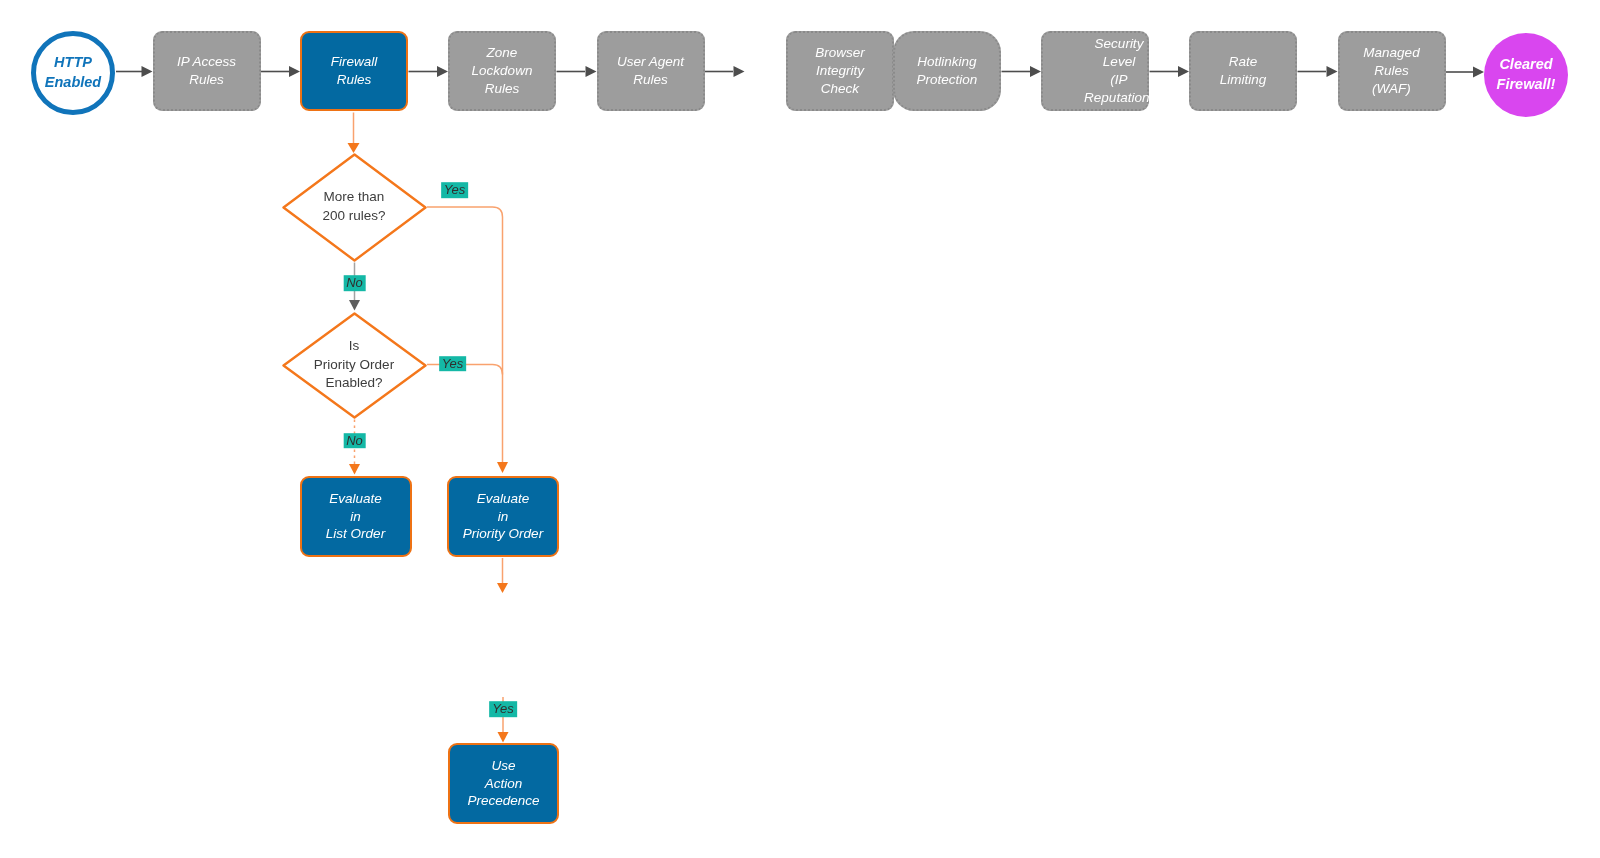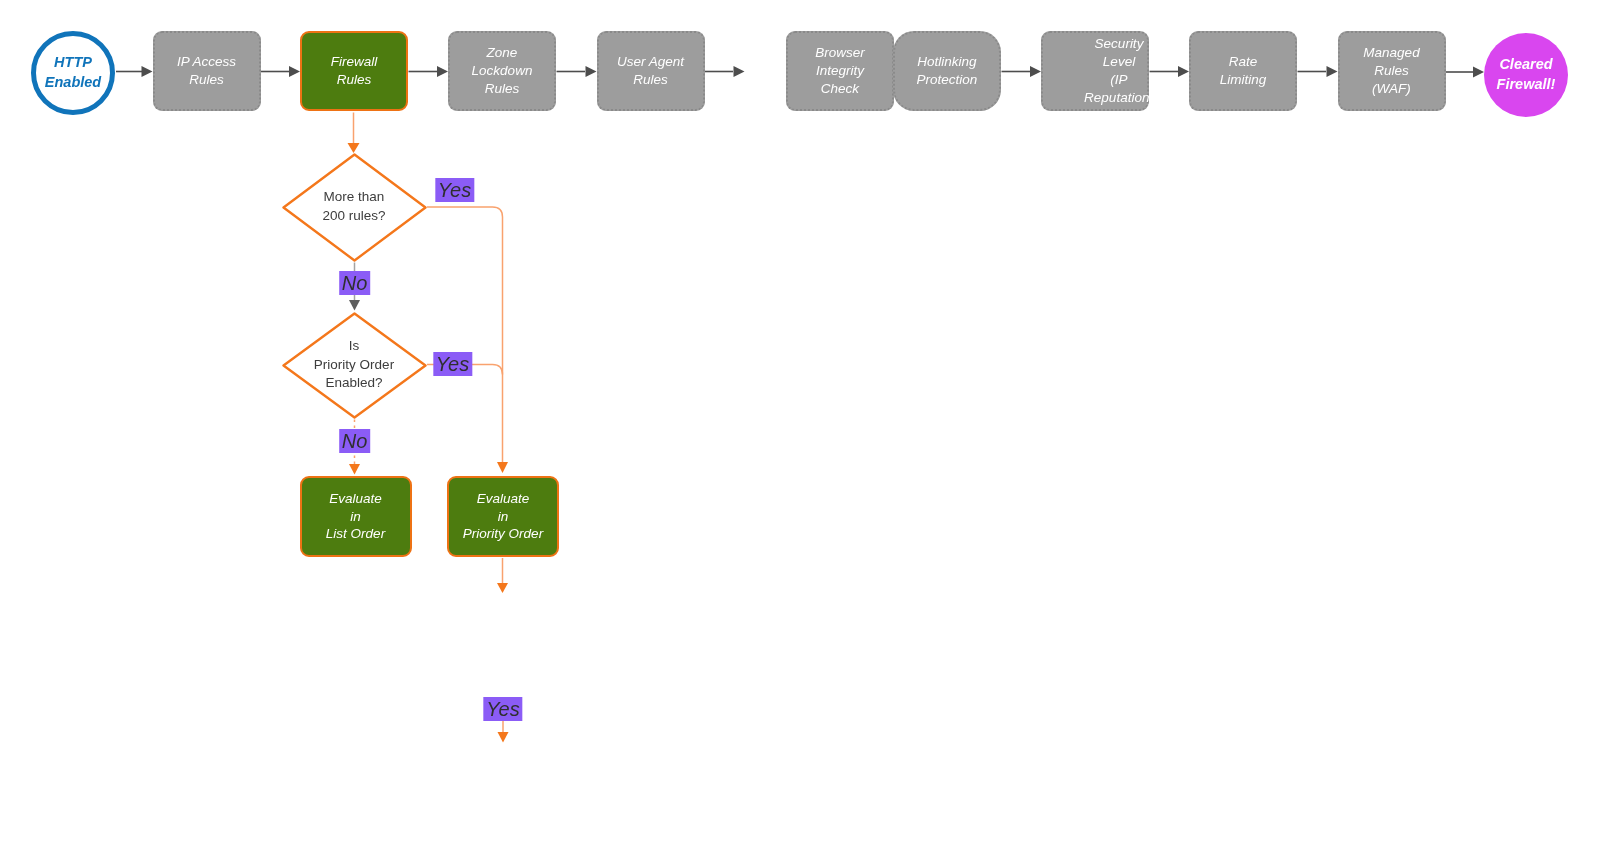--- a/index.html
+++ b/index.html
@@ -8,39 +8,39 @@
     font-family:"Liberation Sans", sans-serif; overflow:hidden;
   }
   .connector-layer { position:absolute; left:0; top:0; width:1600px; height:858px; }
   .node {
     position:absolute; display:flex; align-items:center; justify-content:center;
     text-align:center; box-sizing:border-box;
   }
   .box { width:108px; height:80px; border-radius:9px; }
   .box span, .diamond span, .edge-label { white-space:pre-line; }
   .gray  { background:#9D9D9D; border:2px dotted #8A8A8A; color:#ffffff; }
-  .orange{ background:#4d7c0f; border:2px solid #EE7214; color:#ffffff; }
+  .orange{ background:#0369a1; border:2px solid #EE7214; color:#ffffff; }
   .box span { font-style:italic; font-size:13.5px; line-height:1.33; }
   .circle {
     width:84px; height:84px; border-radius:50%;
     font-weight:bold; font-style:italic; font-size:14.5px; line-height:1.35;
   }
   .start { background:#ffffff; border:5px solid #1074BA; color:#1074BA; }
   .end   { background:#d946ef; color:#ffffff; }
   .diamond { position:absolute; }
   .diamond svg { position:absolute; left:0; top:0; display:block; }
   .diamond span {
     position:absolute; left:0; top:0; right:0; bottom:0;
     display:flex; align-items:center; justify-content:center;
     text-align:center; font-size:13.5px; line-height:1.4; color:#3D3D3D;
   }
   .edge-label {
     position:absolute; transform:translate(-50%,-50%);
-    font-style:italic; font-size:20px; color:#2F2F2F;
-    background:#8b5cf6; padding:0 3px; line-height:1.2;text-align:center;
+    font-style:italic; font-size:13px; color:#2F2F2F;
+    background:#14b8a6; padding:0 3px; line-height:1.2;text-align:center;
   }
 </style>
 </head>
 <body>
 
 <div class="canvas">
 
   <svg class="connector-layer" viewBox="0 0 1600 858" xmlns="http://www.w3.org/2000/svg">
 
     <g stroke="#4D4D4D" stroke-width="1.6" fill="#4D4D4D">
@@ -193,20 +193,25 @@
   <div class="node box orange" style="left:299.5px; top:476px; width:112px; height:81px;">
     <span>Evaluate
 in
 List Order</span>
   </div>
   <div class="node box orange" style="left:447px; top:476px; width:112px; height:81px;">
     <span>Evaluate
 in
 Priority Order</span>
   </div>
+  <div class="node box orange" style="left:448px; top:743px; width:111px; height:81px;">
+    <span>Use
+Action
+Precedence</span>
+  </div>
 
   <div class="edge-label" style="left:454.5px; top:190px;">Yes</div>
   <div class="edge-label" style="left:354.5px; top:283px;">No</div>
   <div class="edge-label" style="left:452.5px; top:363.5px;">Yes</div>
   <div class="edge-label" style="left:354.5px; top:440.5px;">No</div>
   <div class="edge-label" style="left:503px; top:709px;">Yes</div>
 
 </div>
 
 </body></html>

